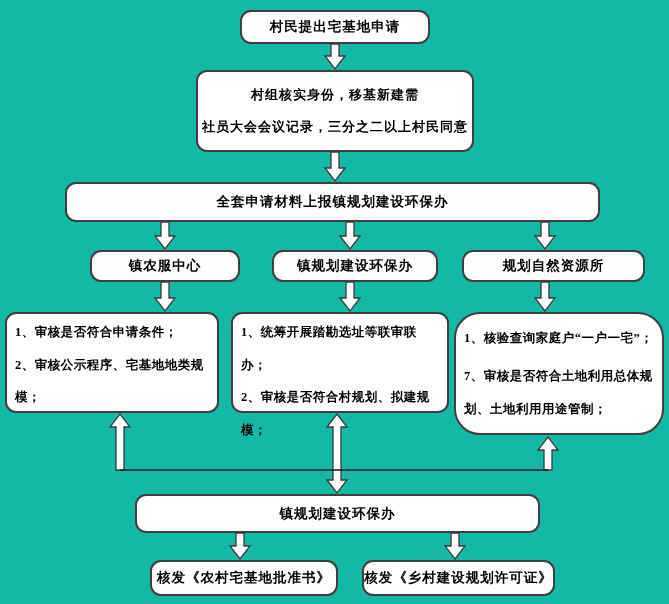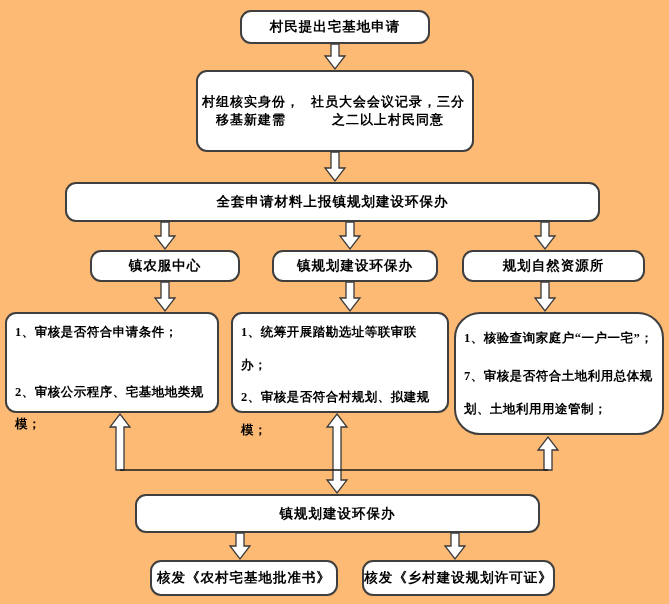--- a/index.html
+++ b/index.html
@@ -1,28 +1,28 @@
 <!DOCTYPE html>
 <html><head>
 <meta charset="utf-8">
 <style>
   html,body { margin:0; padding:0; }
   .canvas {
     position:relative; width:669px; height:604px;
-    background:#fdba74; overflow:hidden;
+    background:#14b8a6; overflow:hidden;
     font-family:"Liberation Serif", serif;
     font-weight:bold; color:#000;
   }
   .node {
     position:absolute; box-sizing:border-box;
     background:#ffffff; border:2px solid #3f3f3f; border-radius:11px;
     display:flex; align-items:center; justify-content:center;
     text-align:center; font-size:13.5px; letter-spacing:1px;
   }
-  .node.multi { justify-content:space-evenly; font-size:13px; }
+  .node.multi { flex-direction:column; justify-content:space-evenly; font-size:13px; }
   .node.tasks {
     flex-direction:column; justify-content:space-evenly; align-items:flex-start;
     text-align:left; padding:2px 8px; font-size:12.5px; line-height:2.6;
     letter-spacing:0.5px;
   }
   .arrow-layer { position:absolute; left:0; top:0; pointer-events:none; }
   .arrow { fill:#ffffff; stroke:#3a3a3a; stroke-width:1.3; }
   .connector { fill:none; stroke:#1a1a1a; stroke-width:1.5; }
 </style>
 </head>
@@ -65,21 +65,21 @@
   </div>
 
   <div class="node" style="left:272px; top:250px; width:166px; height:32px;">
     <span>镇规划建设环保办</span>
   </div>
 
   <div class="node" style="left:462px; top:250px; width:183px; height:32px;">
     <span>规划自然资源所</span>
   </div>
 
-  <div class="node tasks" style="left:5px; top:312px; width:214px; height:101px;gap:27px;">
+  <div class="node tasks" style="left:5px; top:312px; width:214px; height:101px;">
     <div>1、审核是否符合申请条件；</div>
     <div>2、审核公示程序、宅基地地类规模；</div>
   </div>
 
   <div class="node tasks" style="left:231px; top:312px; width:218px; height:101px;">
     <div>1、统筹开展踏勘选址等联审联办；</div>
     <div>2、审核是否符合村规划、拟建规模；</div>
   </div>
 
   <div class="node tasks" style="left:454px; top:312px; width:210px; height:123px;border-radius:26px;">

